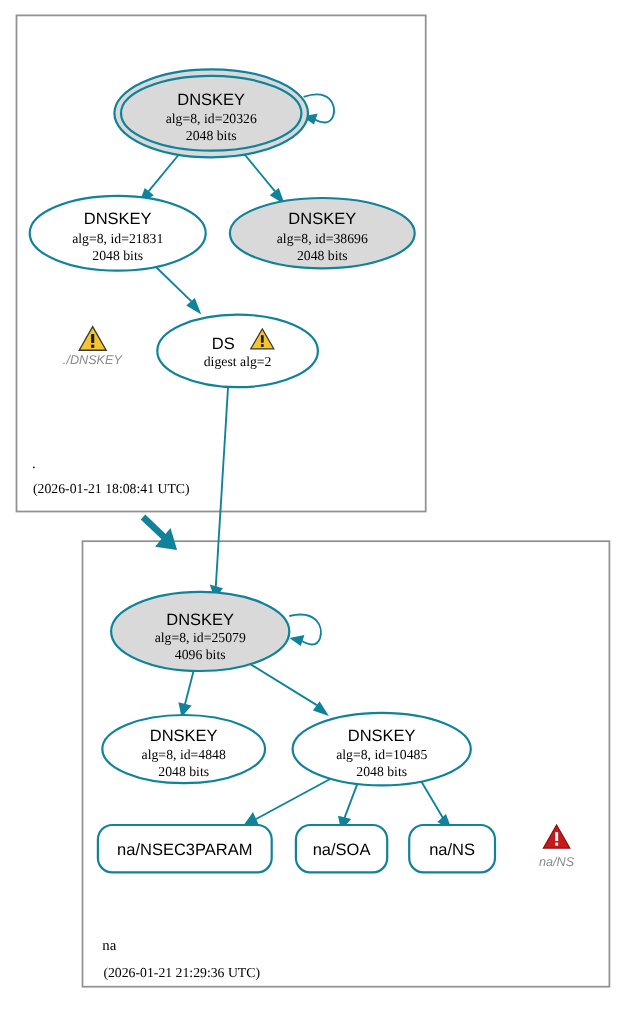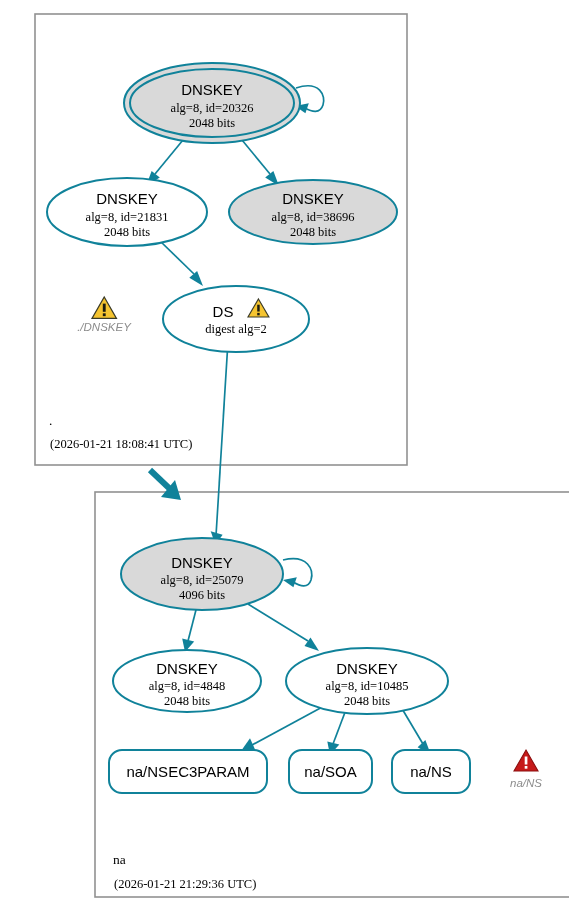--- a/index.html
+++ b/index.html
@@ -12,21 +12,20 @@
     height: 920px;
     font-family: "Liberation Sans", sans-serif;
     position: relative;
     overflow: hidden;
   }
   #graph-root {
     position: absolute;
     top: 0; left: 0;
     width: 466px;
     height: 920px;
-    margin-left: 20px;
   }
   svg { display: block; }
 
   .zone-box {
     fill: #ffffff;
     stroke: #919191;
     stroke-width: 1.6;
   }
   .node-ellipse {
     stroke: #10829a;

